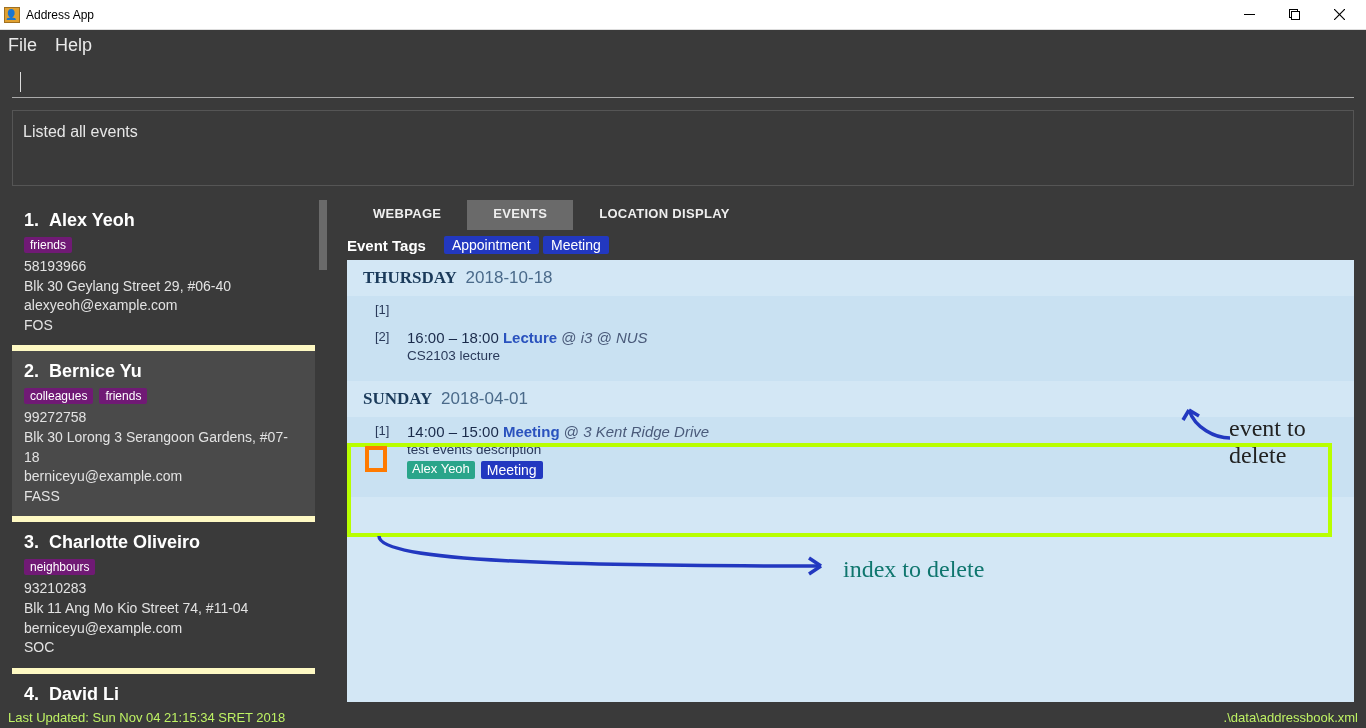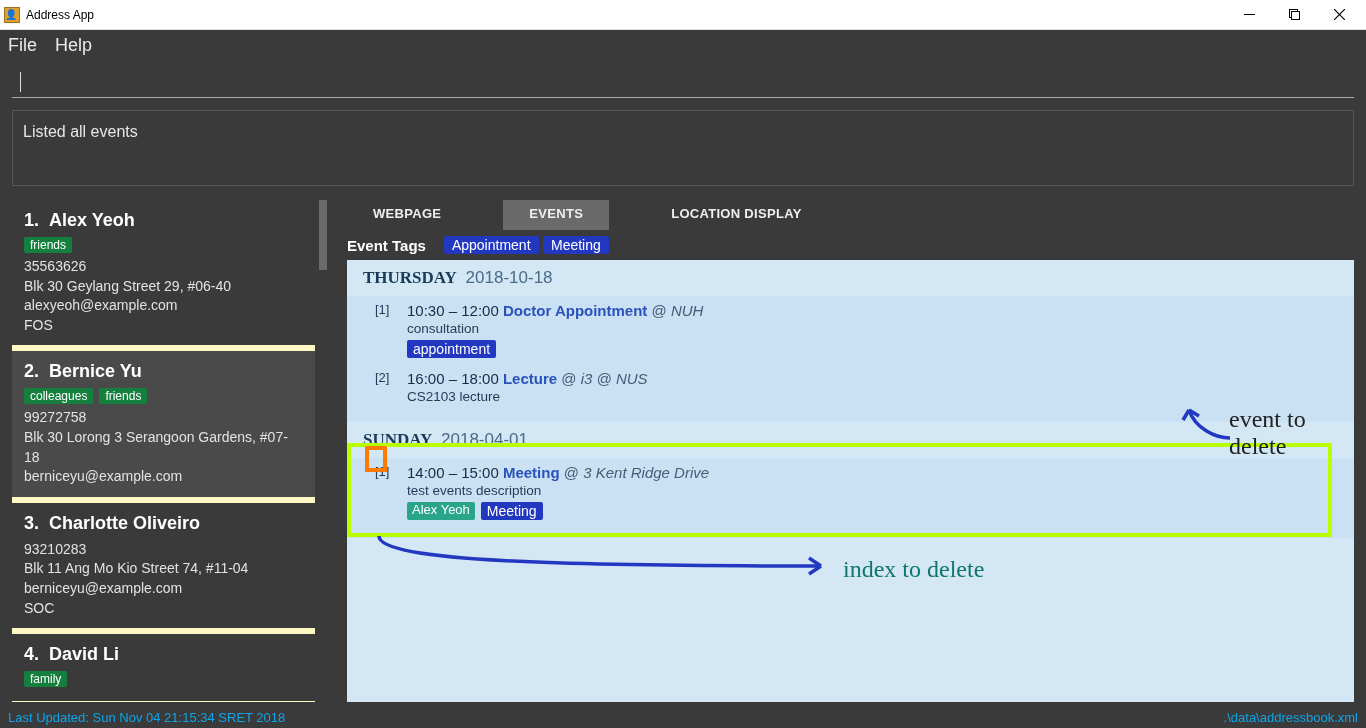--- a/index.html
+++ b/index.html
@@ -23,27 +23,27 @@
 .result-box { margin: 8px 12px; border: 1px solid #555; height: 76px; padding: 12px 10px; color: #e6e6e6; font-size: 16px; }
 
 .main-split { flex: 1; display: flex; gap: 20px; padding: 6px 12px 4px 12px; min-height: 0; }
 
 .person-panel { width: 315px; background: #3a3a3a; display: flex; }
 .person-list { flex: 1; overflow: hidden; }
 .person-item { padding: 10px 12px 10px 12px; color: #eee; border-bottom: 6px solid #fef9c3; }
 .person-item.selected { background: #4a4a4a; }
 .person-name { font-size: 18px; font-weight: 600; color: #fff; margin-bottom: 6px; }
 .tag-row { display: flex; gap: 6px; margin-bottom: 4px; }
-.tag { background: #15803d; color: #fff; font-size: 12px; padding: 1px 6px; border-radius: 2px; }
+.tag { background: #701a75; color: #fff; font-size: 12px; padding: 1px 6px; border-radius: 2px; }
 .person-detail { font-size: 14px; color: #e2e2e2; line-height: 1.4; }
 .scrollbar-track { width: 8px; background: #3a3a3a; margin-left: 4px; }
 .scrollbar-thumb { width: 8px; background: #6a6a6a; height: 70px; border-radius: 0; }
 
 .right-panel { flex: 1; display: flex; flex-direction: column; min-width: 0; }
-.tabs-row { display: flex; height: 30px; gap: 36px; }
+.tabs-row { display: flex; height: 30px; }
 .tab { padding: 6px 26px; color: #eee; font-size: 13px; font-weight: 600; cursor: pointer; letter-spacing: .3px; }
 .tab.active { background: #6a6a6a; }
 .event-tags-row { display: flex; align-items: center; gap: 16px; padding: 6px 0; }
 .event-tags-label { color: #fff; font-size: 15px; font-weight: 700; margin-right: 2px; }
 .etag { background: #2238c0; color: #fff; font-size: 14px; padding: 1px 8px; border-radius: 2px; }
 
 .events-area { flex: 1; background: #d3e7f5; overflow: auto; position: relative; }
 .day-group { }
 .day-header { padding: 8px 16px; font-size: 17px; }
 .day-header .dow { font-weight: 700; color: #1a3a5a; font-family: Liberation Serif, serif; }
@@ -57,24 +57,24 @@
 .event-title { color: #2a52be; font-weight: 600; }
 .event-loc { color: #4a5a7a; font-style: italic; }
 .event-at { color: #4a5a7a; }
 .event-desc { color: #2a3a5a; font-size: 13.5px; margin-top: 2px; }
 .event-badges { display: flex; gap: 6px; margin-top: 4px; }
 .badge-appt { background: #2238c0; color: #fff; font-size: 14px; padding: 1px 6px; border-radius: 2px; }
 .badge-person { background: #2aa58a; color: #fff; font-size: 13px; padding: 0 5px; border-radius: 2px; }
 .highlight-box { position: absolute; border: 4px solid #b8ff00; pointer-events: none; }
 .highlight-idx { position: absolute; border: 4px solid #ff7a00; pointer-events: none; }
 
-.statusbar { height: 22px; background: #3a3a3a; display: flex; align-items: center; justify-content: space-between; padding: 0 8px; color: #0ea5e9; font-size: 13px; }
+.statusbar { height: 22px; background: #3a3a3a; display: flex; align-items: center; justify-content: space-between; padding: 0 8px; color: #bef264; font-size: 13px; }
 
 .anno { position: absolute; color: #2238c0; pointer-events: none; font-family: 'Segoe Script','Comic Sans MS',cursive; font-size: 24px; }
-.anno-text-right { left: 882px; top: 146px; font-size: 24px; color: #222; }
+.anno-text-right { left: 882px; top: 155px; font-size: 24px; color: #222; }
 .anno-text-bottom { left: 496px; top: 296px; font-size: 24px; color: #0f766e; }
 .overlay { position: relative; width: 100%; height: 100%; }
 </style>
 </head>
 <body>
 
 <div class="titlebar">
   <div class="app-icon">👤</div>
   <div class="title">Address App</div>
   <div class="win-btn">
@@ -112,37 +112,41 @@
   </div>
 
   <div class="main-split">
     <div class="person-panel">
       <div class="person-list" id="person-list">
           <div class="person-item">
             <div class="person-name">1.&nbsp;&nbsp;Alex Yeoh</div>
             <div class="tag-row">
               <span class="tag">friends</span>
             </div>
-            <div class="person-detail">35563626</div>
+            <div class="person-detail">58193966</div>
             <div class="person-detail">Blk 30 Geylang Street 29, #06-40</div>
             <div class="person-detail">alexyeoh@example.com</div>
             <div class="person-detail">FOS</div>
           </div>
           <div class="person-item selected">
             <div class="person-name">2.&nbsp;&nbsp;Bernice Yu</div>
             <div class="tag-row">
               <span class="tag">colleagues</span>
               <span class="tag">friends</span>
             </div>
             <div class="person-detail">99272758</div>
             <div class="person-detail">Blk 30 Lorong 3 Serangoon Gardens, #07-18</div>
             <div class="person-detail">berniceyu@example.com</div>
+            <div class="person-detail">FASS</div>
           </div>
           <div class="person-item">
             <div class="person-name">3.&nbsp;&nbsp;Charlotte Oliveiro</div>
+            <div class="tag-row">
+              <span class="tag">neighbours</span>
+            </div>
             <div class="person-detail">93210283</div>
             <div class="person-detail">Blk 11 Ang Mo Kio Street 74, #11-04</div>
             <div class="person-detail">berniceyu@example.com</div>
             <div class="person-detail">SOC</div>
           </div>
           <div class="person-item">
             <div class="person-name">4.&nbsp;&nbsp;David Li</div>
             <div class="tag-row">
               <span class="tag">family</span>
             </div>
@@ -165,27 +169,20 @@
       </div>
 
       <div class="events-area">
         <div class="overlay">
           <div id="days">
               <div class="day-group">
                 <div class="day-header"><span class="dow">THURSDAY</span> <span class="date">2018-10-18</span></div>
                 <div class="day-body">
                   <div class="event-row">
                     <div class="event-idx">[1]</div>
-                    <div class="event-main">
-                      <div class="event-line1"><span class="event-time">10:30 – 12:00</span> <span class="event-title">Doctor Appointment</span> <span class="event-at">@</span> <span class="event-loc">NUH</span></div>
-                      <div class="event-desc">consultation</div>
-                      <div class="event-badges">
-                        <span class="badge-appt">appointment</span>
-                      </div>
-                    </div>
                   </div>
                   <div class="event-row">
                     <div class="event-idx">[2]</div>
                     <div class="event-main">
                       <div class="event-line1"><span class="event-time">16:00 – 18:00</span> <span class="event-title">Lecture</span> <span class="event-at">@</span> <span class="event-loc">i3 @ NUS</span></div>
                       <div class="event-desc">CS2103 lecture</div>
                     </div>
                   </div>
                 </div>
               </div>

